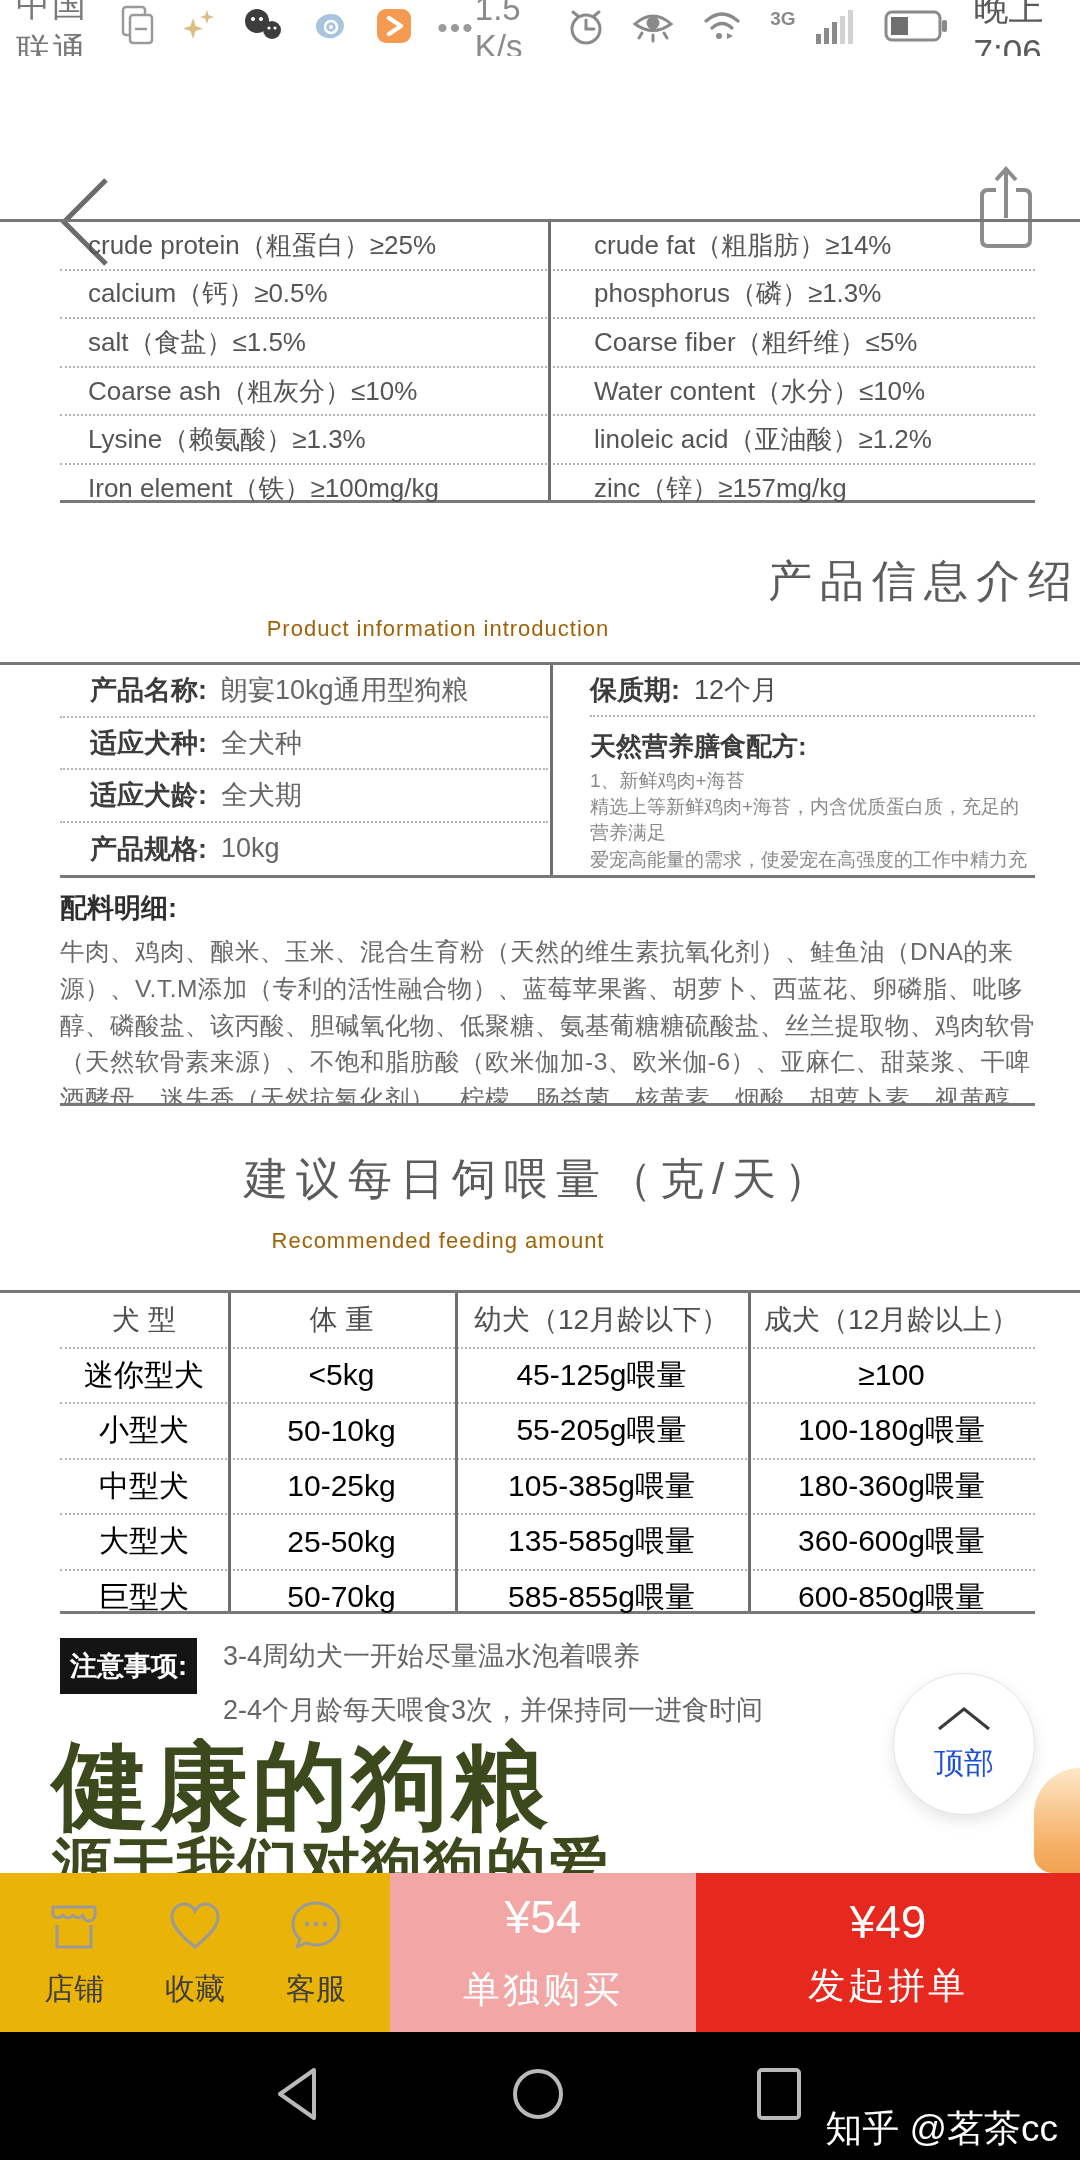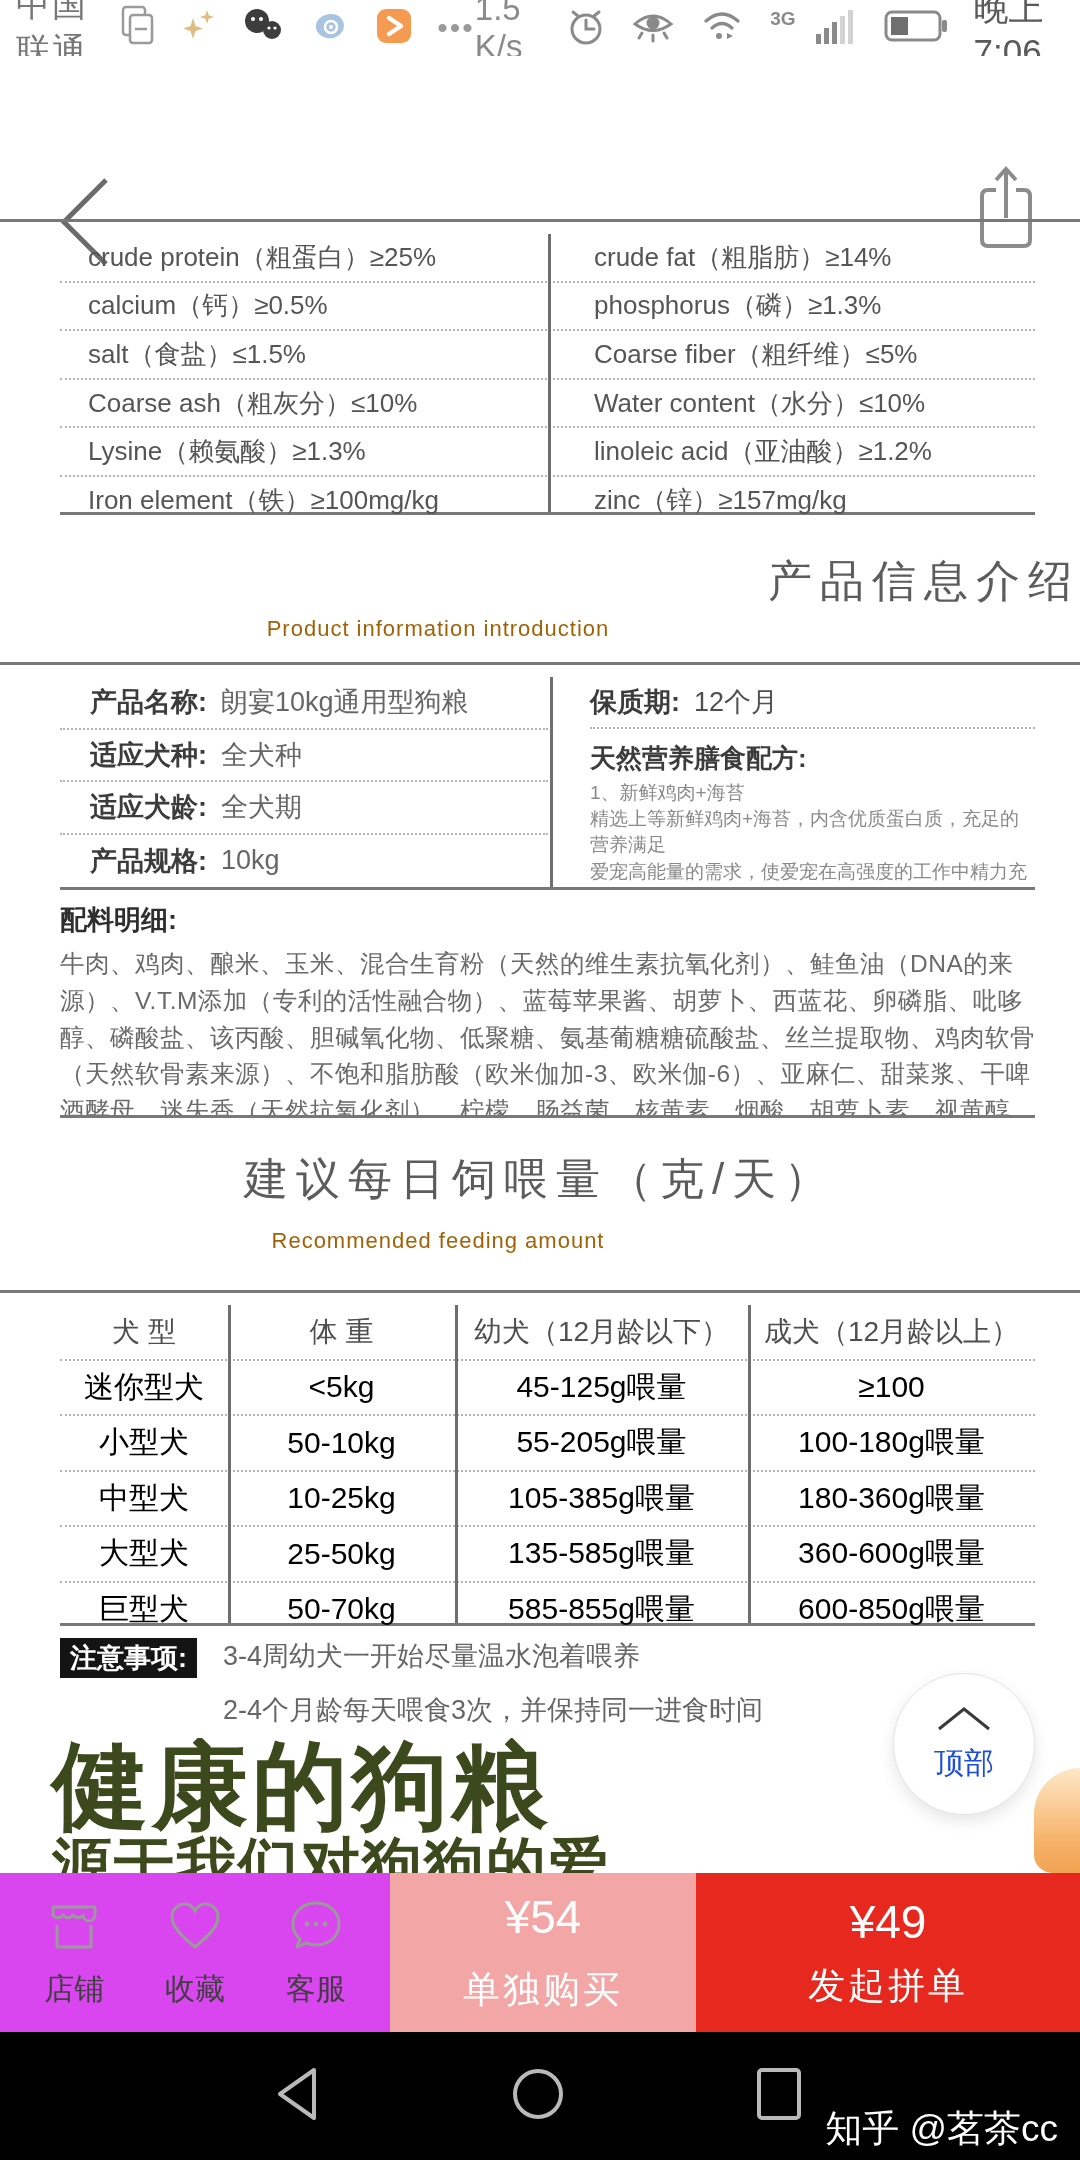--- a/index.html
+++ b/index.html
@@ -13,21 +13,21 @@
   .speed{font-size:33px;color:#8a8a8a;}
   .time{font-size:35px;color:#5a5a5a;}
   .g3{font-size:19px;font-weight:bold;color:#8a8a8a;position:relative;top:-9px;margin-right:-6px;}
   .dots3{font-size:30px;color:#9a9a9a;letter-spacing:2px;line-height:10px;}
   
   .nav-bar{position:absolute;top:56px;left:0;width:1080px;height:162px;background:#fff;}
   .back-btn{position:absolute;left:48px;top:118px;}
   .share-btn{position:absolute;right:42px;top:106px;}
   
   .box{position:absolute;left:0;width:1080px;box-sizing:border-box;}
-  .inner{margin:12px 45px 0 60px;position:relative;box-sizing:border-box;}
+  .inner{margin:0 45px 0 60px;position:relative;box-sizing:border-box;}
   .solid-top{border-top:3px solid #787878;}
   .solid-bottom{border-bottom:3px solid #787878;}
   .vline{position:absolute;top:0;bottom:0;width:3px;background:#6e6e6e;}
   .dottedb{border-bottom:2px dotted #b3b3b3;}
   
   .nutri-row{display:flex;height:46.6px;align-items:center;}
   .nutri-row .cl{width:488px;padding-left:28px;box-sizing:border-box;font-size:26px;color:#555;}
   .nutri-row .cr{flex:1;padding-left:46px;box-sizing:border-box;font-size:26px;color:#555;}
   
   .sec-title{position:absolute;left:0;width:1080px;text-align:center;font-size:44px;color:#5c5c5c;letter-spacing:8px;}
@@ -47,38 +47,38 @@
   
   .feed-row{display:flex;height:53.5px;align-items:center;text-align:center;}
   .feed-row .c1{width:168px;}
   .feed-row .c2{width:227px;}
   .feed-row .c3{width:293px;}
   .feed-row .c4{flex:1;}
   .feed-head{font-size:28px;color:#4f4f4f;}
   .feed-data{font-size:30px;color:#000000;}
   
   .notice{position:absolute;left:60px;top:1638px;display:flex;gap:26px;align-items:flex-start;}
-  .notice-badge{background:#141414;color:#fff;font-size:27px;font-weight:bold;padding:4px 10px;line-height:1.2;}
+  .notice-badge{background:#141414;color:#fff;font-size:27px;font-weight:bold;padding:12px 10px;line-height:1.2;}
   .notice-lines{display:flex;flex-direction:column;gap:18px;}
   .notice-line{font-size:27px;color:#666;}
   
   .banner{position:absolute;left:0;top:1738px;width:1080px;height:135px;overflow:hidden;}
   .banner-h1{position:absolute;left:52px;top:0;font-size:96px;font-weight:900;color:#3b491d;letter-spacing:4px;line-height:1;}
   .banner-h2{position:absolute;left:52px;top:98px;font-size:60px;font-weight:900;color:#3b491d;letter-spacing:2px;line-height:1;}
   .orange-blob{position:absolute;right:0;top:1768px;width:46px;height:105px;
                background:linear-gradient(180deg,#fde8c8 0%,#f6b269 70%,#f2a352 100%);
                border-radius:60px 0 0 24px;}
   
   .top-btn{position:absolute;left:893px;top:1673px;width:140px;height:140px;border-radius:50%;
            background:#fff;border:1px solid #e4e4e4;box-shadow:0 6px 16px rgba(0,0,0,.10);
            display:flex;flex-direction:column;align-items:center;justify-content:center;gap:6px;}
   .top-label{font-size:30px;color:#1d4ed8;}
   
   .bottom-bar{position:absolute;left:0;top:1873px;width:1080px;height:159px;display:flex;}
-  .bb-white{width:390px;background:#d946ef;display:flex;align-items:center;justify-content:space-around;padding:0 14px;box-sizing:border-box;}
+  .bb-white{width:390px;background:#eab308;display:flex;align-items:center;justify-content:space-around;padding:0 14px;box-sizing:border-box;}
   .bb-item{display:flex;flex-direction:column;align-items:center;gap:8px;}
   .bb-item .lbl{font-size:30px;color:#3f3f3f;}
   .bb-pink{width:306px;background:#f3a6a6;display:flex;flex-direction:column;align-items:center;justify-content:center;gap:21px;color:#fff;}
   .bb-red{flex:1;background:#e6281e;display:flex;flex-direction:column;align-items:center;justify-content:center;gap:12px;color:#fff;}
   .price{font-size:46px;}
   .buy-label{font-size:37px;letter-spacing:3px;}
   
   .android-nav{position:absolute;left:0;top:2032px;width:1080px;height:128px;background:#000;}
   .an-icon{position:absolute;top:50%;transform:translateY(-50%);}
   .watermark{position:absolute;right:22px;top:72px;color:#fff;font-size:37px;}

